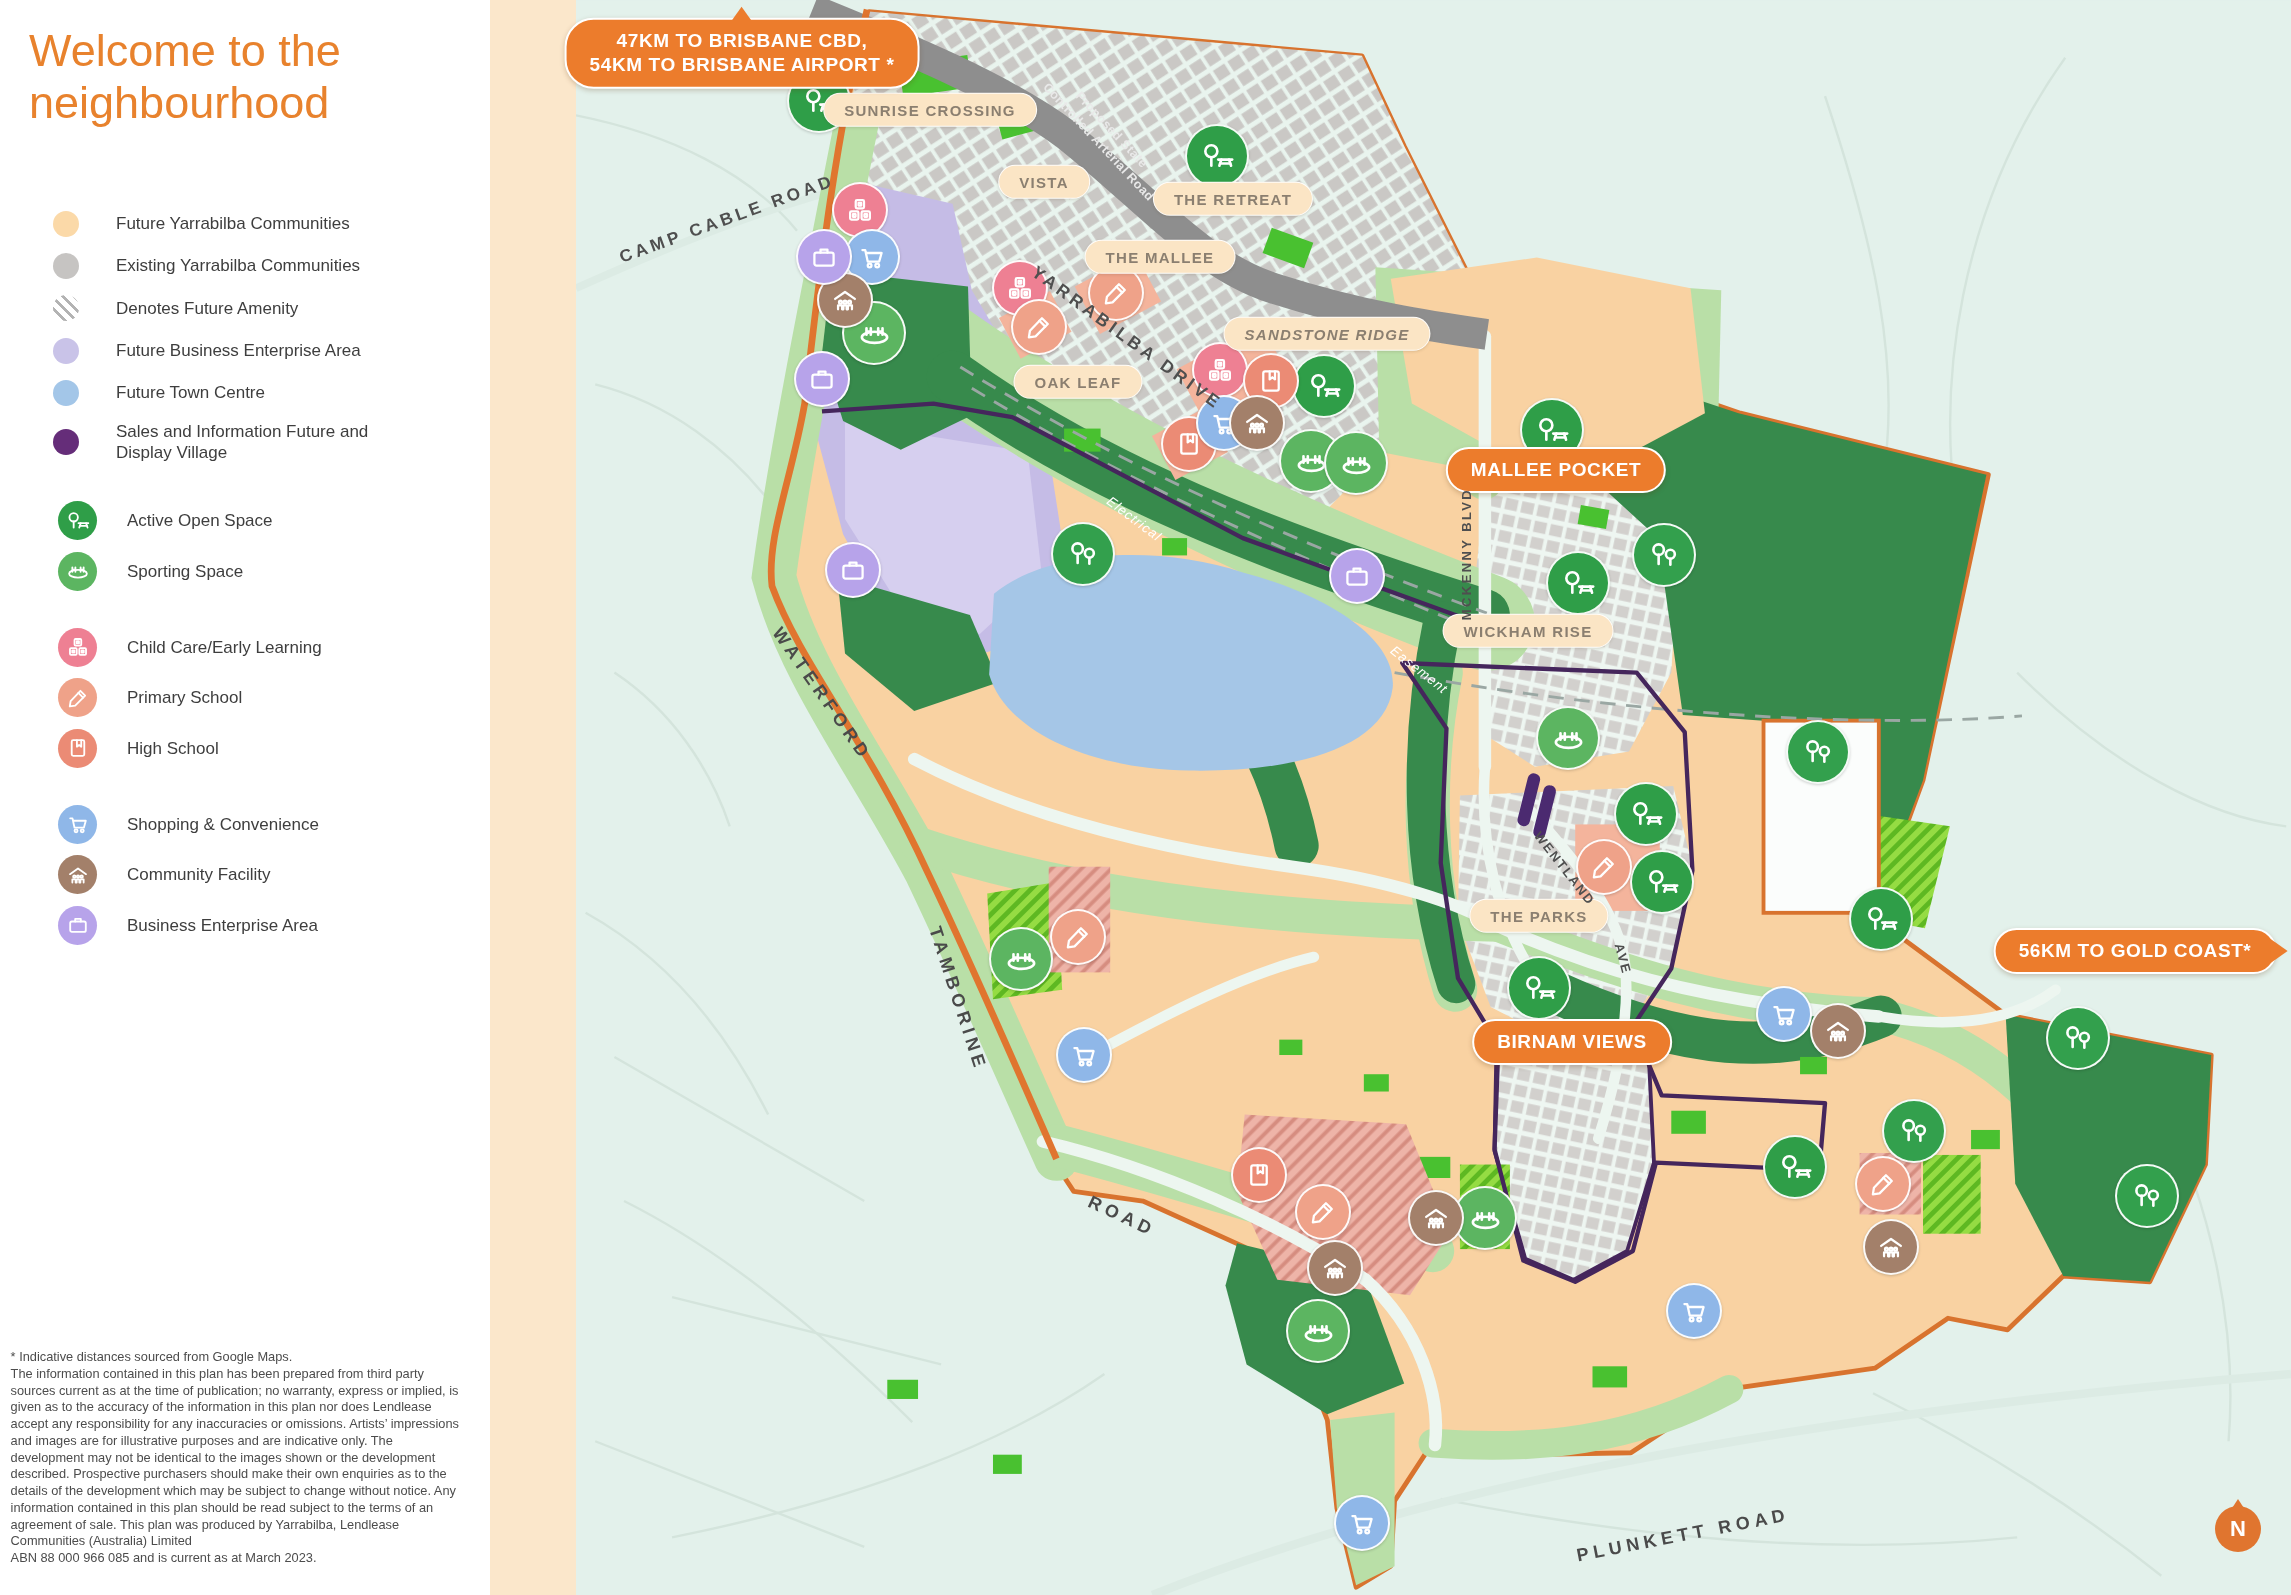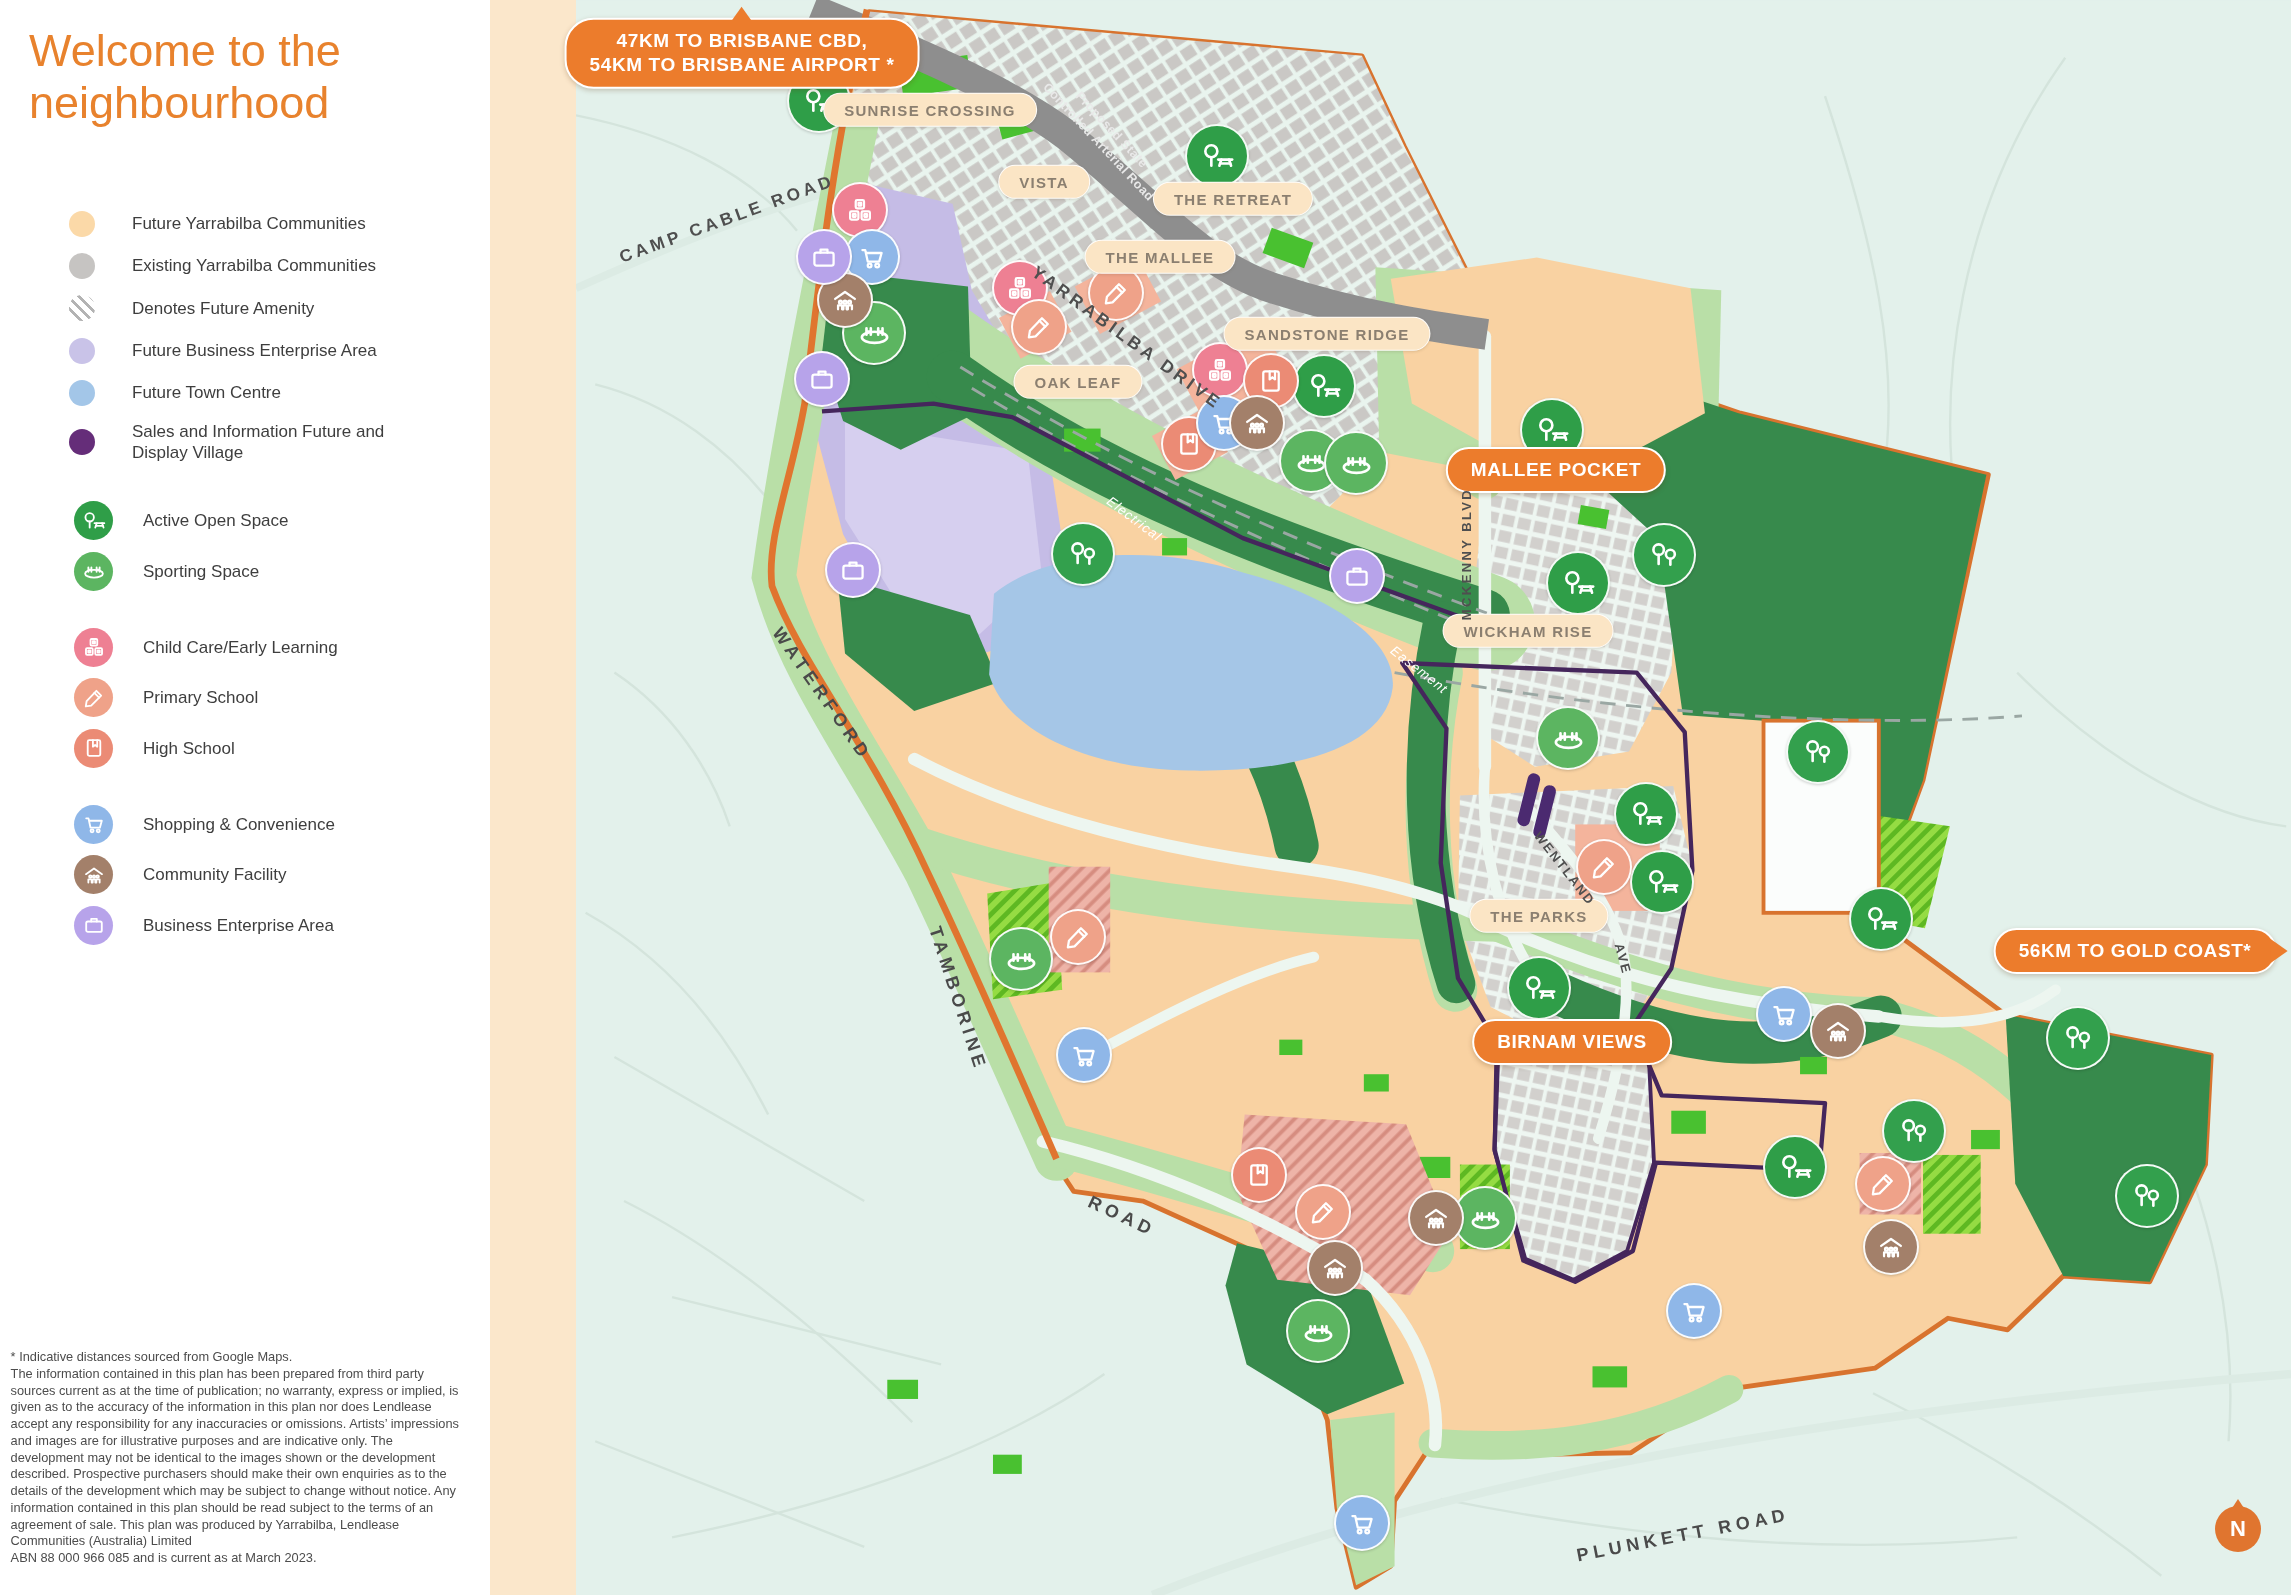--- a/index.html
+++ b/index.html
@@ -3,21 +3,21 @@
 <meta charset="utf-8">
 <style>
   html,body{margin:0;padding:0;}
   body{font-family:"Liberation Sans",sans-serif;}
   #stage{position:relative;width:2291px;height:1596px;background:#fff;overflow:hidden;}
 
   
   #sidebar{position:absolute;left:0;top:0;width:490px;height:1596px;background:#fff;z-index:5;}
   #cream-strip{position:absolute;left:490px;top:0;width:86px;height:1596px;background:#fbe7cb;z-index:4;}
   .title{position:absolute;left:29px;top:25px;width:423px;font-size:45px;line-height:1.15;color:#e8822d;font-weight:400;}
-  #legend{position:absolute;left:0;top:209px;width:564px;margin-left:16px;}
+  #legend{position:absolute;left:0;top:209px;width:564px;}
   .lgroup{margin-bottom:38px;}
   .lgroup.tight{margin-bottom:37px;padding-left:12px;}
   .lrow{display:flex;align-items:center;margin:0 0 13.4px 53px;min-height:29px;}
   .lrow.iconrow{margin-left:46px;margin-bottom:11.5px;}
   .sw{flex:0 0 26px;width:26px;height:26px;border-radius:50%;margin-right:37px;}
   .sw.hatch{background:repeating-linear-gradient(45deg,#b3b3b3 0 2.9px,#ffffff 2.9px 7.7px);}
   .licon{flex:0 0 39px;width:39px;height:39px;border-radius:50%;margin-right:30px;display:flex;align-items:center;justify-content:center;}
   .licon svg{width:26px;height:26px;}
   .llabel{font-size:17px;color:#3e3e3e;line-height:1.25;max-width:298px;}
   #disclaimer{position:absolute;left:10.6px;top:1349px;width:452px;font-size:12.8px;line-height:1.31;color:#4c4c4c;}
@@ -756,21 +756,21 @@
       <div class="mi t-business" style="left: 1357px; top: 576px; width: 52px; height: 52px;">
         <svg viewBox="0 0 24 24" width="32" height="32" fill="none" stroke="#fff" stroke-width="1.7" stroke-linecap="round" stroke-linejoin="round">
           <rect x="4.8" y="8.8" width="14.4" height="9.6" rx="1.6"></rect>
           <path d="M9.4 8.8V6.4h5.2v2.4"></path>
         </svg>
       </div>
       <div class="pill" style="left: 930px; top: 110px;">SUNRISE CROSSING</div>
       <div class="pill" style="left: 1044px; top: 182px;">VISTA</div>
       <div class="pill" style="left: 1233px; top: 199px;">THE RETREAT</div>
       <div class="pill" style="left: 1160px; top: 257px;">THE MALLEE</div>
-      <div class="pill" style="left: 1327px; top: 334px;">SANDSTONE RIDGE</div>
+      <div class="pill" style="left: 1327px; top: 334px; font-style: italic;">SANDSTONE RIDGE</div>
       <div class="pill" style="left: 1078px; top: 382px;">OAK LEAF</div>
       <div class="pill" style="left: 1528px; top: 631px;">WICKHAM RISE</div>
       <div class="pill" style="left: 1539px; top: 916px;">THE PARKS</div>
       <div class="badge" style="left: 742px; top: 53px;">
         <div>47KM TO BRISBANE CBD,</div>
         <div>54KM TO BRISBANE AIRPORT *</div>
         <div class="pt-up"></div>
       </div>
       <div class="badge" style="left: 1556px; top: 470px;">
         <div>MALLEE POCKET</div>

